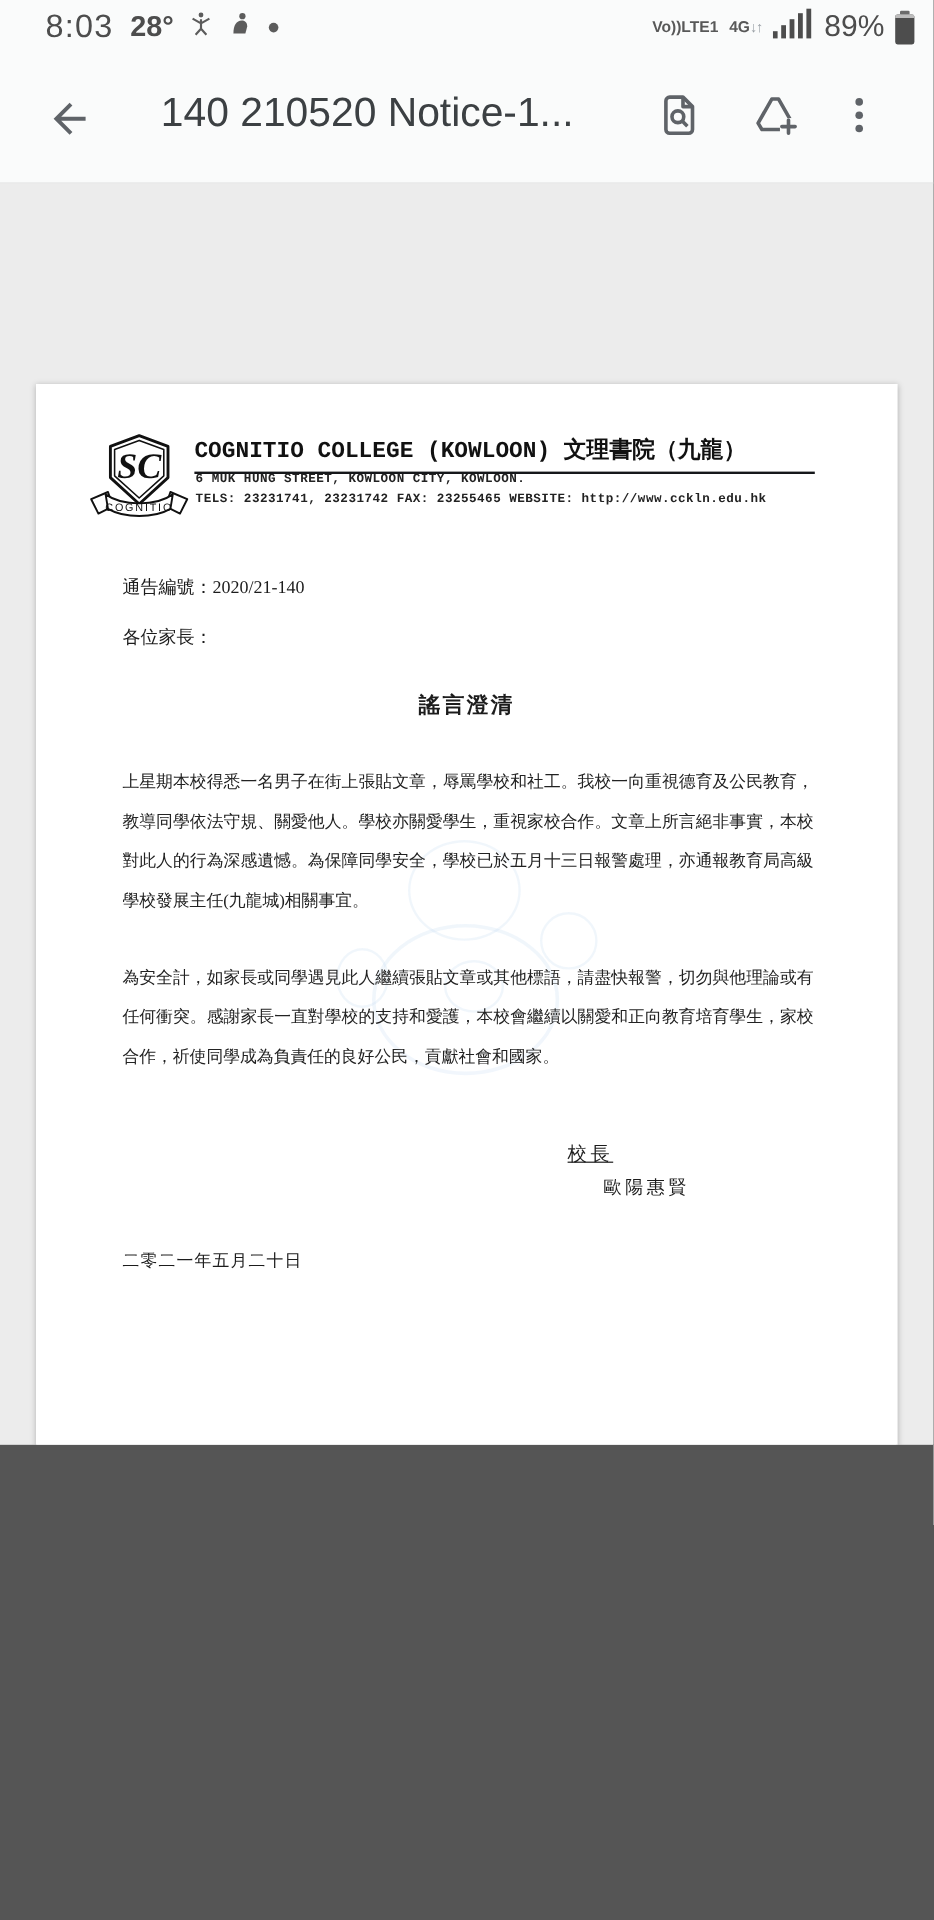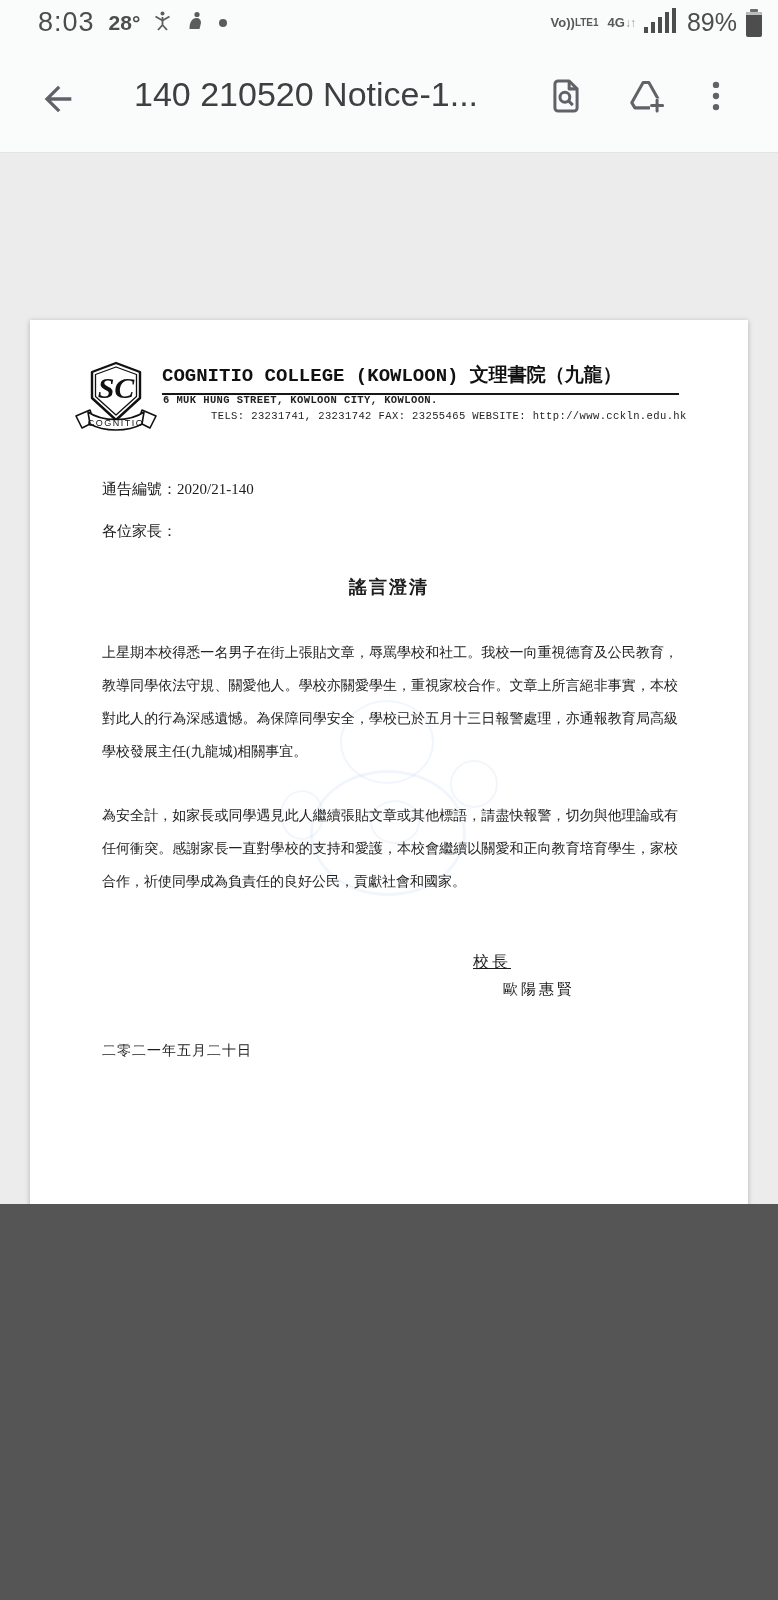--- a/index.html
+++ b/index.html
@@ -3,26 +3,26 @@
 <meta charset="utf-8">
 <style>
   html,body{margin:0;padding:0;background:#555;}
   .screen{position:relative;width:778px;height:1204px;background:#ececec;overflow:hidden;
           font-family:"Liberation Sans","DejaVu Sans",sans-serif;}
 
   
   .status-bar{position:absolute;left:0;top:0;width:778px;height:45px;background:#fafbfb;}
   .sb-left{position:absolute;left:38px;top:0;height:45px;display:flex;align-items:center;gap:14px;}
   .sb-time{font-size:27px;color:#4d4d4d;letter-spacing:1px;}
-  .sb-temp{font-size:21px;font-weight:bold;color:#4d4d4d;}
+  .sb-temp{font-size:24px;font-weight:bold;color:#4d4d4d;}
   .sb-dot{width:8px;height:8px;border-radius:50%;background:#5c5c5c;}
   .sb-right{position:absolute;right:16px;top:0;height:45px;display:flex;align-items:center;gap:9px;}
   .sb-stack{display:flex;flex-direction:row;align-items:center;line-height:1;}
   .sb-stack .s1{font-size:13px;font-weight:bold;color:#585858;}
-  .sb-stack .s2{font-size:10px;font-weight:bold;color:#585858;}
+  .sb-stack .s2{font-size:13px;font-weight:bold;color:#585858;}
   .sb-arrows{font-size:12px;color:#9aa0a6;letter-spacing:-1px;}
   .sb-batt-pct{font-size:25px;color:#4d4d4d;}
   .battery{width:16px;height:28px;position:relative;}
   .battery .nub{position:absolute;top:0;left:4px;width:8px;height:3px;background:#6b6b6b;border-radius:1px;}
   .battery .body{position:absolute;top:3px;left:0;width:16px;height:25px;background:#4d4d4d;border-radius:2px;}
   .battery .gap{position:absolute;top:3px;left:0;width:16px;height:3px;background:#bdbdbd;border-radius:2px 2px 0 0;}
 
   
   .app-bar{position:absolute;left:0;top:45px;width:778px;height:107px;background:#fafbfb;
            border-bottom:1px solid #e3e3e3;}
@@ -40,21 +40,21 @@
         box-shadow:0 1px 5px rgba(0,0,0,0.25);}
   .doc{position:absolute;color:#1c1c1c;font-family:"Liberation Serif","DejaVu Serif",serif;}
 
   .logo{left:40px;top:40px;width:92px;height:76px;}
   .hdr-title{left:132px;top:42px;width:517px;font-family:"Liberation Mono","DejaVu Sans Mono",monospace;
              font-weight:bold;font-size:19px;letter-spacing:0px;white-space:nowrap;overflow:hidden;
              border-bottom:2.5px solid #15171a;padding-bottom:5px;color:#111;}
   .hdr-addr{left:133px;top:74px;font-family:"Liberation Mono","DejaVu Sans Mono",monospace;
             font-weight:bold;font-size:10.5px;letter-spacing:0.4px;color:#222;}
   .hdr-contact{left:133px;top:90px;font-family:"Liberation Mono","DejaVu Sans Mono",monospace;
-            font-weight:normal;font-size:10.5px;letter-spacing:0.4px;color:#222;margin-left:48px;}
+            font-weight:bold;font-size:10.5px;letter-spacing:0.4px;color:#222;}
 
   .notice-no{left:72px;top:160px;font-size:15px;}
   .salutation{left:72px;top:202px;font-size:15px;text-align:right;}
   .doc-title{left:0;top:255px;width:718px;text-align:center;font-size:18px;font-weight:bold;letter-spacing:2px;}
   .para{left:72px;width:576px;font-size:14px;line-height:33px;text-align:justify;
         text-justify:inter-ideograph;color:#222;}
   .para-1{top:316px;}
   .para-2{top:479px;}
   .sig-role{left:443px;top:632px;font-size:16px;letter-spacing:3px;text-decoration:underline;}
   .sig-name{left:473px;top:660px;font-size:15px;letter-spacing:3px;}

